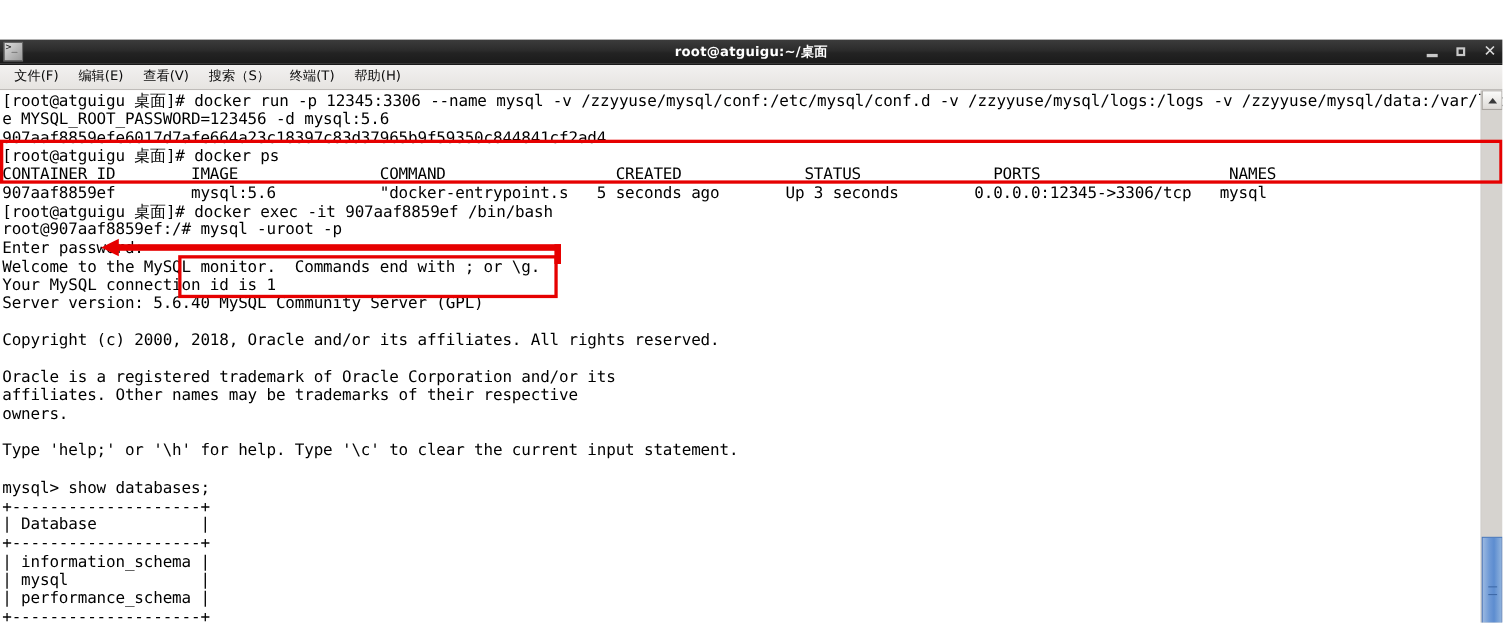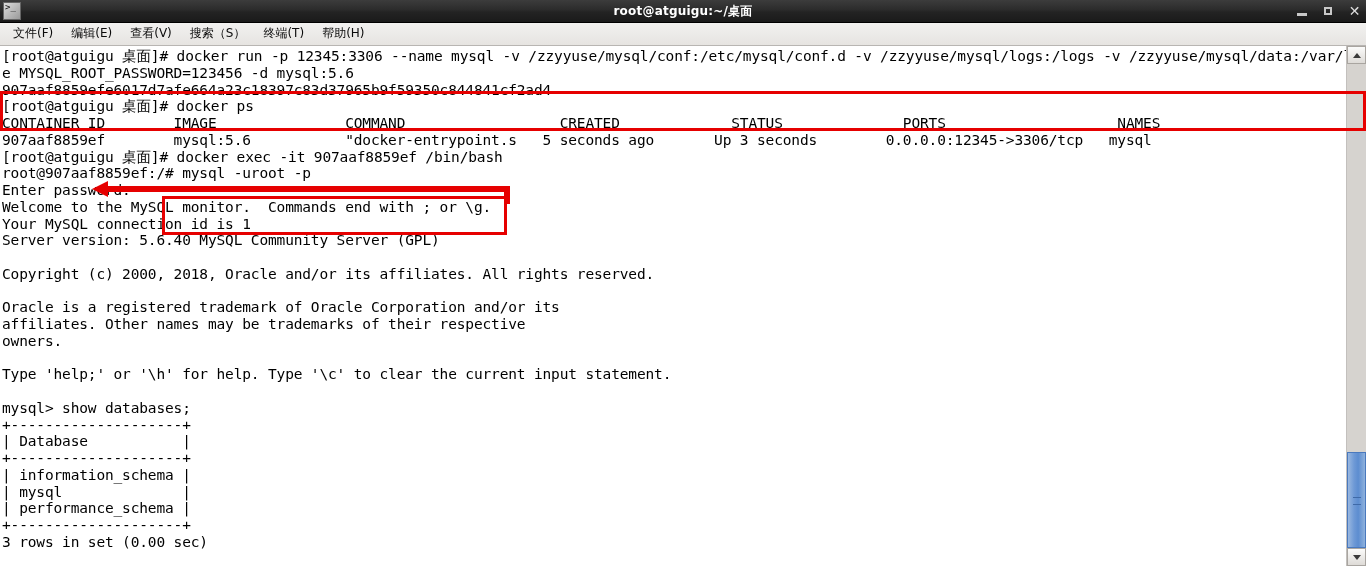--- a/index.html
+++ b/index.html
@@ -13,20 +13,21 @@
     overflow: hidden;
     font-family: "DejaVu Sans Mono", "Liberation Mono", monospace;
   }
 
   .window {
     position: relative;
     width: 1366px;
     height: 483px;
     background: #ffffff;
     box-sizing: border-box;
+    margin-top: 36px;
   }
 
   
   .titlebar {
     position: relative;
     height: 23px;
     background: linear-gradient(to bottom, #3c3c3c 0%, #2b2b2b 45%, #232323 55%, #1a1a1a 100%);
     border-bottom: 1px solid #000;
     display: flex;
     align-items: center;

